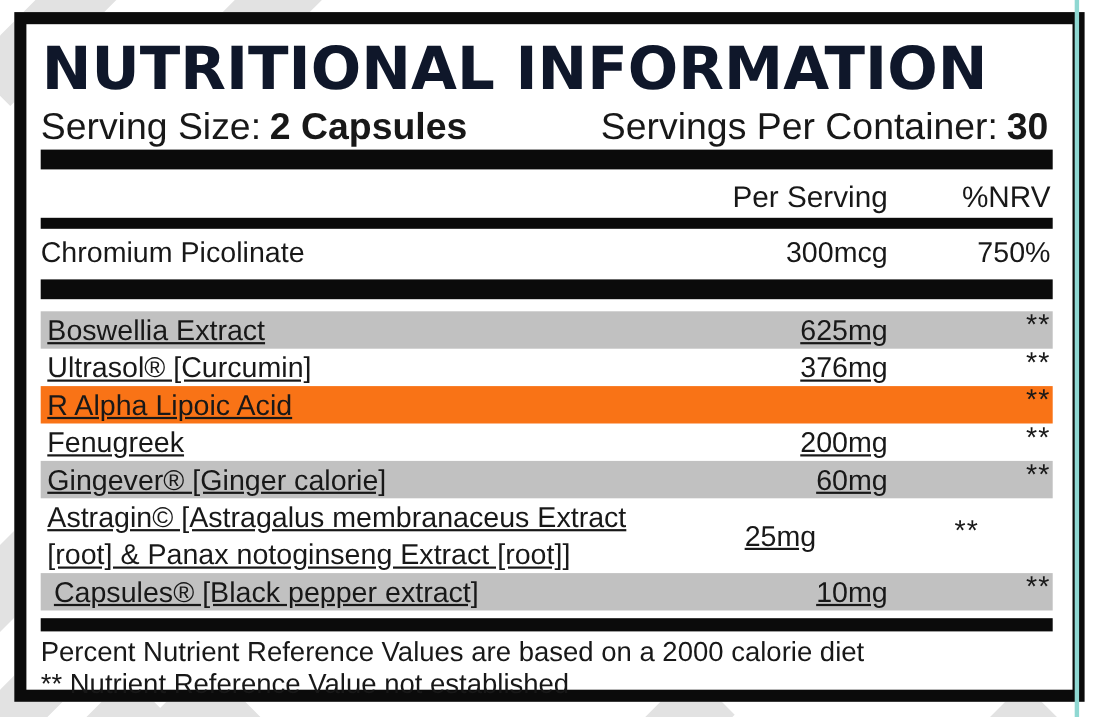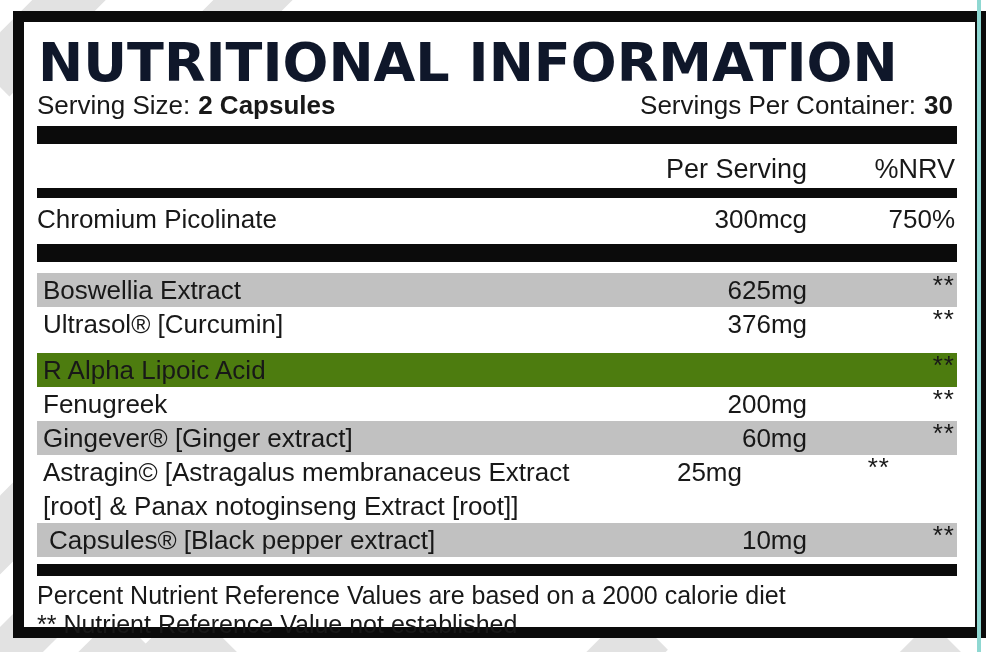--- a/index.html
+++ b/index.html
@@ -30,21 +30,21 @@
   .content { position:relative; width:100%; height:100%; padding:0 18px 0 13px; }
 
   .title {
     margin:14px 0 0 1px;
     font-family:"DejaVu Sans", sans-serif;
     font-size:54px; font-weight:800; line-height:54px;
     letter-spacing:0px; white-space:nowrap; color:#0f172a;
   }
   .serving-line {
     display:flex; justify-content:space-between; align-items:flex-end;
-    margin-top:2px; font-size:26px; line-height:26px; height:26px;
+    margin-top:12px; font-size:34px; line-height:26px; height:26px;
     padding-right:4px;
   }
   .serving-left, .serving-right { display:flex; align-items:flex-end; }
   .serving-left .val, .serving-right .val { font-weight:bold; margin-left:8px; }
 
   .bar { background:#0b0b0b; width:100%; }
   .bar1 { height:18px; margin-top:8px; }
   .bar2 { height:10px; margin-top:3px; }
   .bar3 { height:18px; margin-top:6px; }
   .bar4 { height:12px; margin-top:7px; }
@@ -54,21 +54,21 @@
   .col-amount { width:160px; text-align:right; flex:none; }
   .col-nrv { width:150px; text-align:right; flex:none; padding-right:2px; }
 
   .header-row {
     margin-top:9px; font-size:27px; font-weight:normal; line-height:32px; height:32px;
   }
   .chromium-row {
     font-size:26px; line-height:34px; height:40px; align-items:center; padding-top:2px;
   }
   .rows { margin-top:11px; }
-  .row { font-size:26px; line-height:34px; min-height:34px; align-items:flex-start; }
+  .row { font-size:26px; line-height:34px; min-height:34px; align-items:center;text-decoration:underline; }
   .row .col-name { padding-left:6px; }
   .row.shaded { background:#c1c1c1; }
   .row.indent .col-name { padding-left:12px; }
   .row.multiline .col-name { max-width:545px; }
   .star { display:inline-block; transform:translateY(-5px); letter-spacing:1px; }
 
   .footnotes { margin-top:5px; font-size:25px; line-height:29px; }
 </style>
 </head>
 <body>
@@ -125,33 +125,33 @@
           <div class="col-amount">625mg</div>
           <div class="col-nrv"><span class="star">**</span></div>
         </div>
 
         <div class="cols row">
           <div class="col-name">Ultrasol® [Curcumin]</div>
           <div class="col-amount">376mg</div>
           <div class="col-nrv"><span class="star">**</span></div>
         </div>
 
-        <div class="cols row shaded" style="background: #4d7c0f; margin-top: 12px;">
+        <div class="cols row shaded" style="background: #f97316;">
           <div class="col-name">R Alpha Lipoic Acid</div>
           <div class="col-nrv"><span class="star">**</span></div>
         </div>
 
         <div class="cols row">
           <div class="col-name">Fenugreek</div>
           <div class="col-amount">200mg</div>
           <div class="col-nrv"><span class="star">**</span></div>
         </div>
 
         <div class="cols row shaded" style="background: rgb(193, 193, 193);">
-          <div class="col-name">Gingever® [Ginger extract]</div>
+          <div class="col-name">Gingever® [Ginger calorie]</div>
           <div class="col-amount">60mg</div>
           <div class="col-nrv"><span class="star">**</span></div>
         </div>
 
         <div class="cols row multiline">
           <div class="col-name">Astragin© [Astragalus membranaceus Extract [root] &amp; Panax notoginseng Extract [root]]</div>
           <div class="col-amount">25mg</div>
           <div class="col-nrv"><span class="star">**</span></div>
         </div>
 

